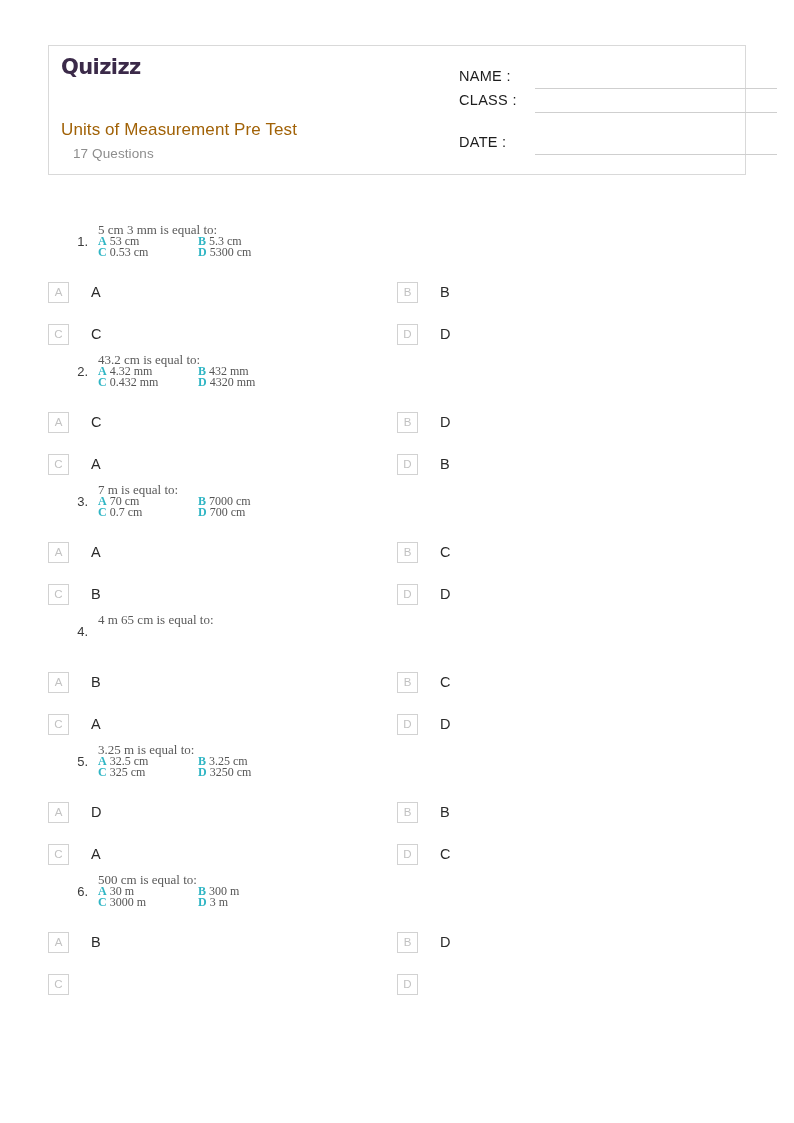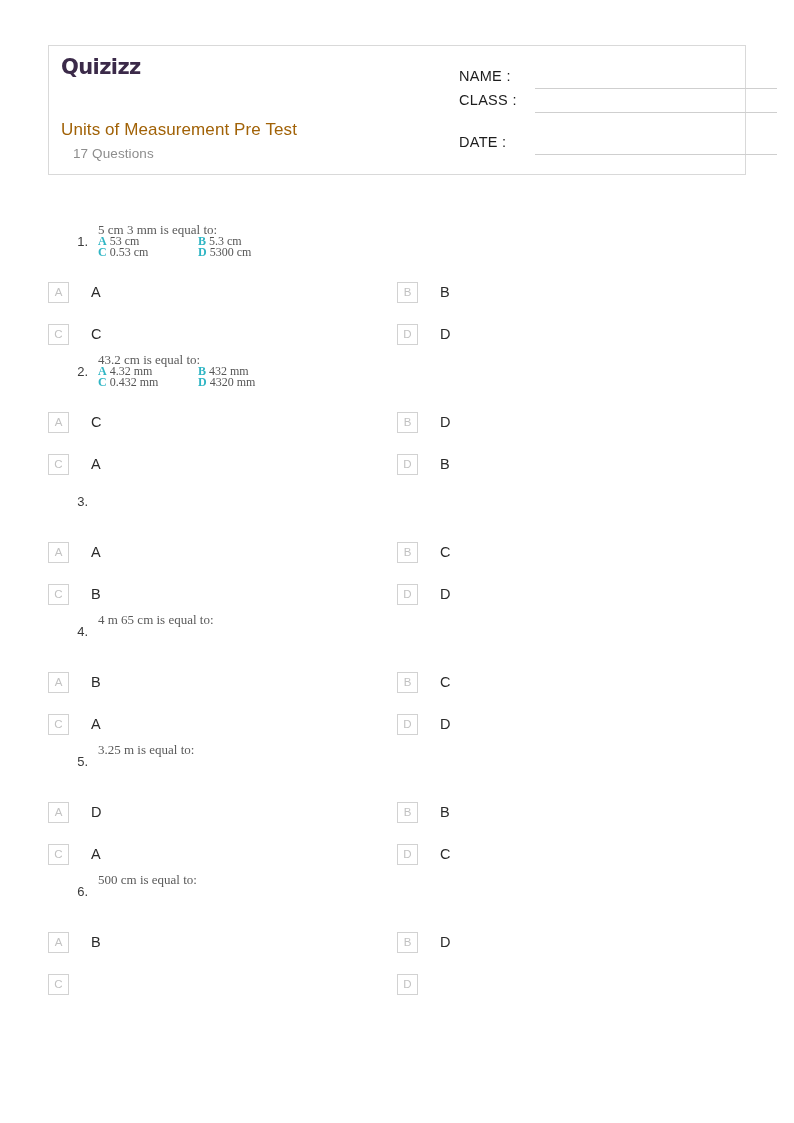--- a/index.html
+++ b/index.html
@@ -290,20 +290,29 @@
             <div class="choice col-right">
               <div class="choice-box">D</div>
               <div class="choice-text">B</div>
             </div>
           </div>
         </div>
       </div>
       <div class="question-block">
         <div class="q-head">
           <div class="q-num">3.</div>
+          <div class="q-image">
+            <div class="prompt">7 m is equal to:</div>
+            <div class="opt-grid">
+              <div class="opt"><span class="ltr">A</span><span>70 cm</span></div>
+              <div class="opt"><span class="ltr">B</span><span>7000 cm</span></div>
+              <div class="opt"><span class="ltr">C</span><span>0.7 cm</span></div>
+              <div class="opt"><span class="ltr">D</span><span>700 cm</span></div>
+            </div>
+          </div>
         </div>
         <div class="choices">
           <div class="choice-row">
             <div class="choice col-left">
               <div class="choice-box">A</div>
               <div class="choice-text">A</div>
             </div>
             <div class="choice col-right">
               <div class="choice-box">B</div>
               <div class="choice-text">C</div>
@@ -349,20 +358,26 @@
               <div class="choice-text">D</div>
             </div>
           </div>
         </div>
       </div>
       <div class="question-block">
         <div class="q-head">
           <div class="q-num">5.</div>
           <div class="q-image">
             <div class="prompt">3.25 m is equal to:</div>
+            <div class="opt-grid">
+              <div class="opt"><span class="ltr">A</span><span>32.5 cm</span></div>
+              <div class="opt"><span class="ltr">B</span><span>3.25 cm</span></div>
+              <div class="opt"><span class="ltr">C</span><span>325 cm</span></div>
+              <div class="opt"><span class="ltr">D</span><span>3250 cm</span></div>
+            </div>
           </div>
         </div>
         <div class="choices">
           <div class="choice-row">
             <div class="choice col-left">
               <div class="choice-box">A</div>
               <div class="choice-text">D</div>
             </div>
             <div class="choice col-right">
               <div class="choice-box">B</div>
@@ -379,20 +394,26 @@
               <div class="choice-text">C</div>
             </div>
           </div>
         </div>
       </div>
       <div class="question-block">
         <div class="q-head">
           <div class="q-num">6.</div>
           <div class="q-image">
             <div class="prompt">500 cm is equal to:</div>
+            <div class="opt-grid">
+              <div class="opt"><span class="ltr">A</span><span>30 m</span></div>
+              <div class="opt"><span class="ltr">B</span><span>300 m</span></div>
+              <div class="opt"><span class="ltr">C</span><span>3000 m</span></div>
+              <div class="opt"><span class="ltr">D</span><span>3 m</span></div>
+            </div>
           </div>
         </div>
         <div class="choices">
           <div class="choice-row">
             <div class="choice col-left">
               <div class="choice-box">A</div>
               <div class="choice-text">B</div>
             </div>
             <div class="choice col-right">
               <div class="choice-box">B</div>

